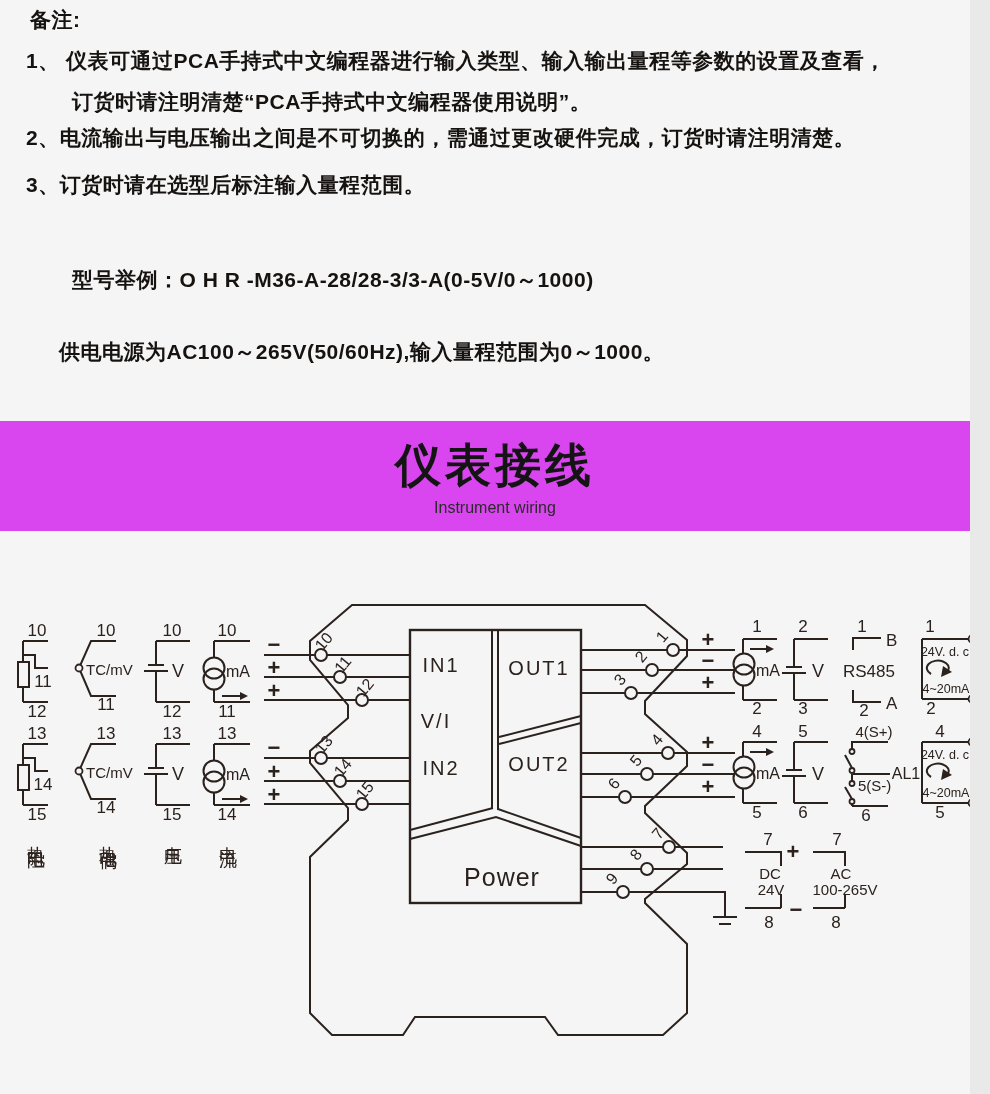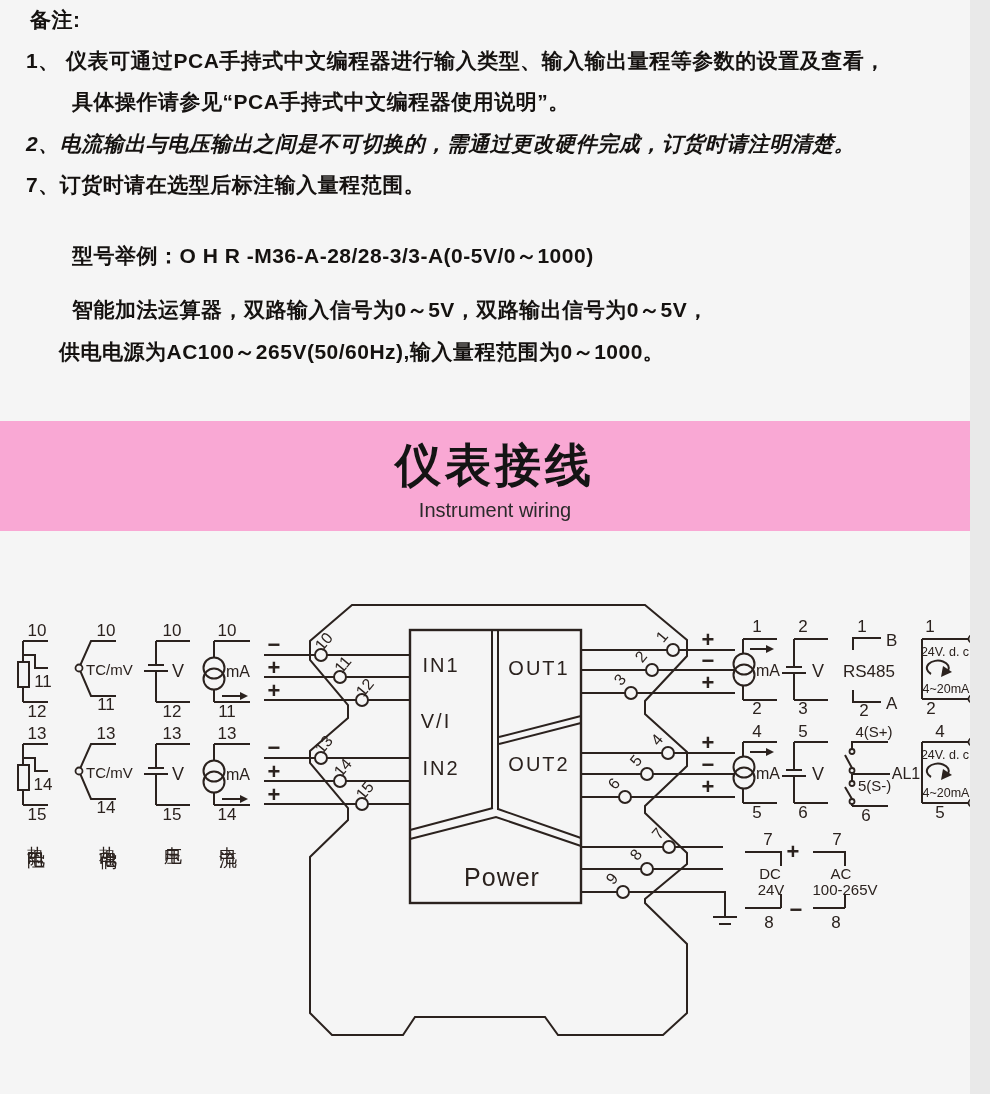--- a/index.html
+++ b/index.html
@@ -1,21 +1,21 @@
 <!DOCTYPE html>
 <html><head>
 <meta charset="utf-8">
 <style>
   html,body{margin:0;padding:0;background:#e9e9e9;}
   .page{position:relative;width:970px;height:1094px;background:#f5f5f5;overflow:hidden;
         font-family:"Liberation Sans",sans-serif;color:#1d1713;}
   .note{position:absolute;font-size:21px;font-weight:600;color:#151210;white-space:nowrap;letter-spacing:0.5px;}
-  .band{position:absolute;left:0;top:421px;width:990px;height:110px;background:#f9a8d4;text-align:center;}
+  .band{position:absolute;left:0;top:421px;width:990px;height:110px;background:#d946ef;text-align:center;}
   .band .zh{margin-top:14px;font-size:46px;font-weight:bold;color:#141414;letter-spacing:4px;}
-  .band .en{margin-top:2px;font-size:20px;color:#2a2a2a;}
+  .band .en{margin-top:2px;font-size:16px;color:#2a2a2a;}
   svg text{fill:#2b221e;font-family:"Liberation Sans",sans-serif;}
   .tc{text-anchor:middle;}
   .f12{font-size:12.5px;}
   .f15{font-size:15px;}
   .f16{font-size:16px;}
   .f17{font-size:17px;}
   .f18{font-size:18px;}
   .f20{font-size:20px;letter-spacing:2px;}
   .f22{font-size:22px;font-weight:bold;}
   .f25{font-size:25px;letter-spacing:1px;}
@@ -26,25 +26,24 @@
   .oc{fill:#f5f5f5;stroke:#2b221e;stroke-width:1.8;}
   .ah{fill:#2b221e;stroke:none;}
 </style>
 </head>
 <body>
 
 <div class="page">
 
   <div class="note" style="left:30px;top:6px;"><span>备注:</span></div>
   <div class="note" style="left:26px;top:47px;">1、 仪表可通过PCA手持式中文编程器进行输入类型、输入输出量程等参数的设置及查看，</div>
-  <div class="note" style="left:72px;top:88px;">具体操作请参见“PCA手持式中文编程器使用说明”。</div>
-  <div class="note" style="left:26px;top:130px;font-style:italic;">2、电流输出与电压输出之间是不可切换的，需通过更改硬件完成，订货时请注明清楚。</div>
-  <div class="note" style="left:26px;top:171px;">7、订货时请在选型后标注输入量程范围。</div>
-  <div class="note" style="left:72px;top:242px;">型号举例：O H R -M36-A-28/28-3/3-A(0-5V/0～1000)</div>
-  <div class="note" style="left:72px;top:296px;">智能加法运算器，双路输入信号为0～5V，双路输出信号为0～5V，</div>
+  <div class="note" style="left:72px;top:88px;">订货时请注明清楚“PCA手持式中文编程器使用说明”。</div>
+  <div class="note" style="left:26px;top:124px;">2、电流输出与电压输出之间是不可切换的，需通过更改硬件完成，订货时请注明清楚。</div>
+  <div class="note" style="left:26px;top:171px;">3、订货时请在选型后标注输入量程范围。</div>
+  <div class="note" style="left:72px;top:266px;">型号举例：O H R -M36-A-28/28-3/3-A(0-5V/0～1000)</div>
   <div class="note" style="left:59px;top:338px;">供电电源为AC100～265V(50/60Hz),输入量程范围为0～1000。</div>
 
   <div class="band">
     <div class="zh">仪表接线</div>
     <div class="en">Instrument wiring</div>
   </div>
 
   <svg width="990" height="560" viewBox="0 534 990 560" style="position:absolute;left:0;top:534px;">
 
     <path class="ln" d="M352,605 L645,605 L687,640 L687,656 L645,701 L645,714 L687,752 L687,766 L645,806 L645,813 L687,853 L687,864 L645,899 L645,903 L687,944 L687,1013 L663,1035 L558,1035 L545,1017 L415,1017 L403,1035 L332,1035 L310,1013 L310,857 L348,820 L348,808 L310,763 L310,751 L348,718 L348,705 L310,660 L310,641 Z"></path>

